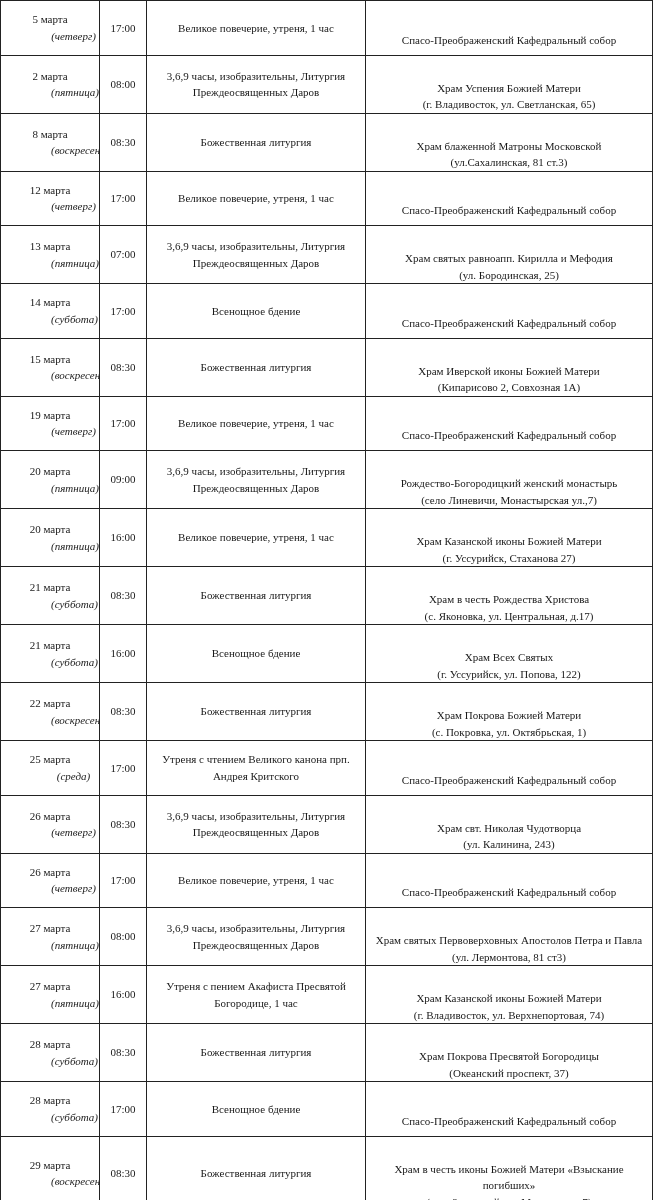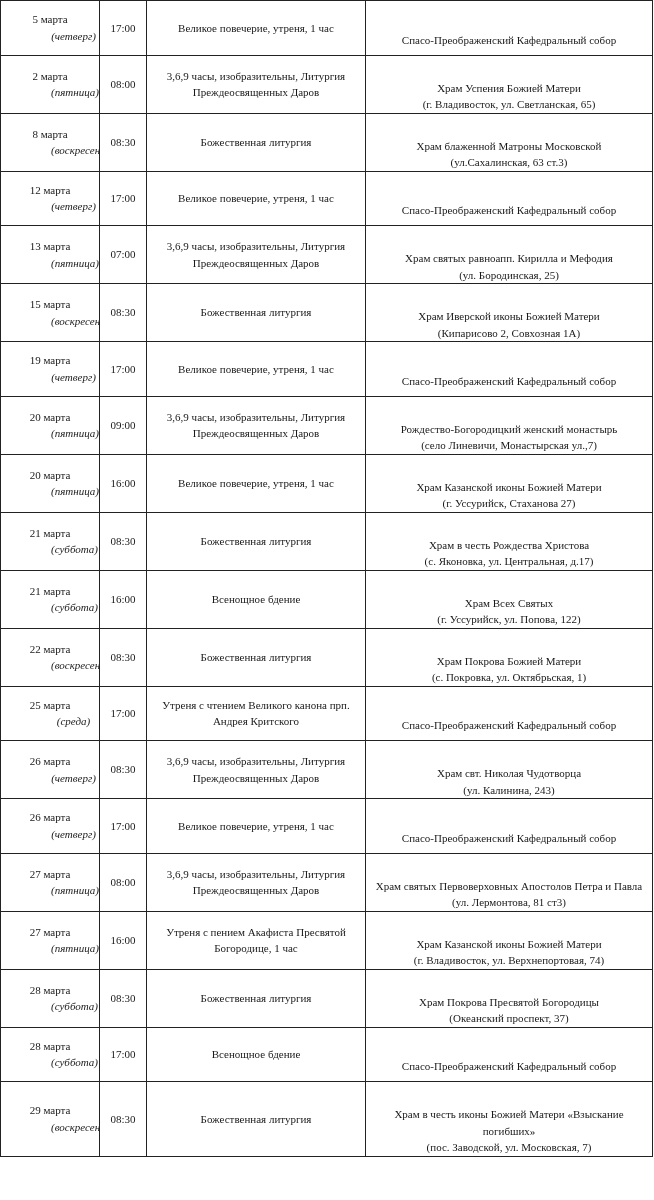--- a/index.html
+++ b/index.html
@@ -82,21 +82,21 @@
         <span class="day">(воскресенье)</span>
       </td>
       <td>
         <span>08:30</span>
       </td>
       <td>
         <span class="svc">Божественная литургия</span>
       </td>
       <td>
         <span class="pname">Храм блаженной Матроны Московской</span>
-        <span class="addr">(ул.Сахалинская, 63 ст.3)</span>
+        <span class="addr">(ул.Сахалинская, 81 ст.3)</span>
       </td>
     </tr>
       <tr class="" style="">
       <td>
         <span class="date">12 марта</span>
         <span class="day">(четверг)</span>
       </td>
       <td>
         <span>17:00</span>
       </td>
@@ -119,20 +119,36 @@
       <td>
         <span class="svc">3,6,9 часы, изобразительны, Литургия Преждеосвященных Даров</span>
       </td>
       <td>
         <span class="pname">Храм святых равноапп. Кирилла и Мефодия</span>
         <span class="addr">(ул. Бородинская, 25)</span>
       </td>
     </tr>
       <tr class="" style="">
       <td>
+        <span class="date">14 марта</span>
+        <span class="day">(суббота)</span>
+      </td>
+      <td>
+        <span>17:00</span>
+      </td>
+      <td>
+        <span class="svc">Всенощное бдение</span>
+      </td>
+      <td>
+        <span class="pname">Спасо-Преображенский Кафедральный собор</span>
+
+      </td>
+    </tr>
+      <tr class="" style="">
+      <td>
         <span class="date">15 марта</span>
         <span class="day">(воскресенье)</span>
       </td>
       <td>
         <span>08:30</span>
       </td>
       <td>
         <span class="svc">Божественная литургия</span>
       </td>
       <td>

